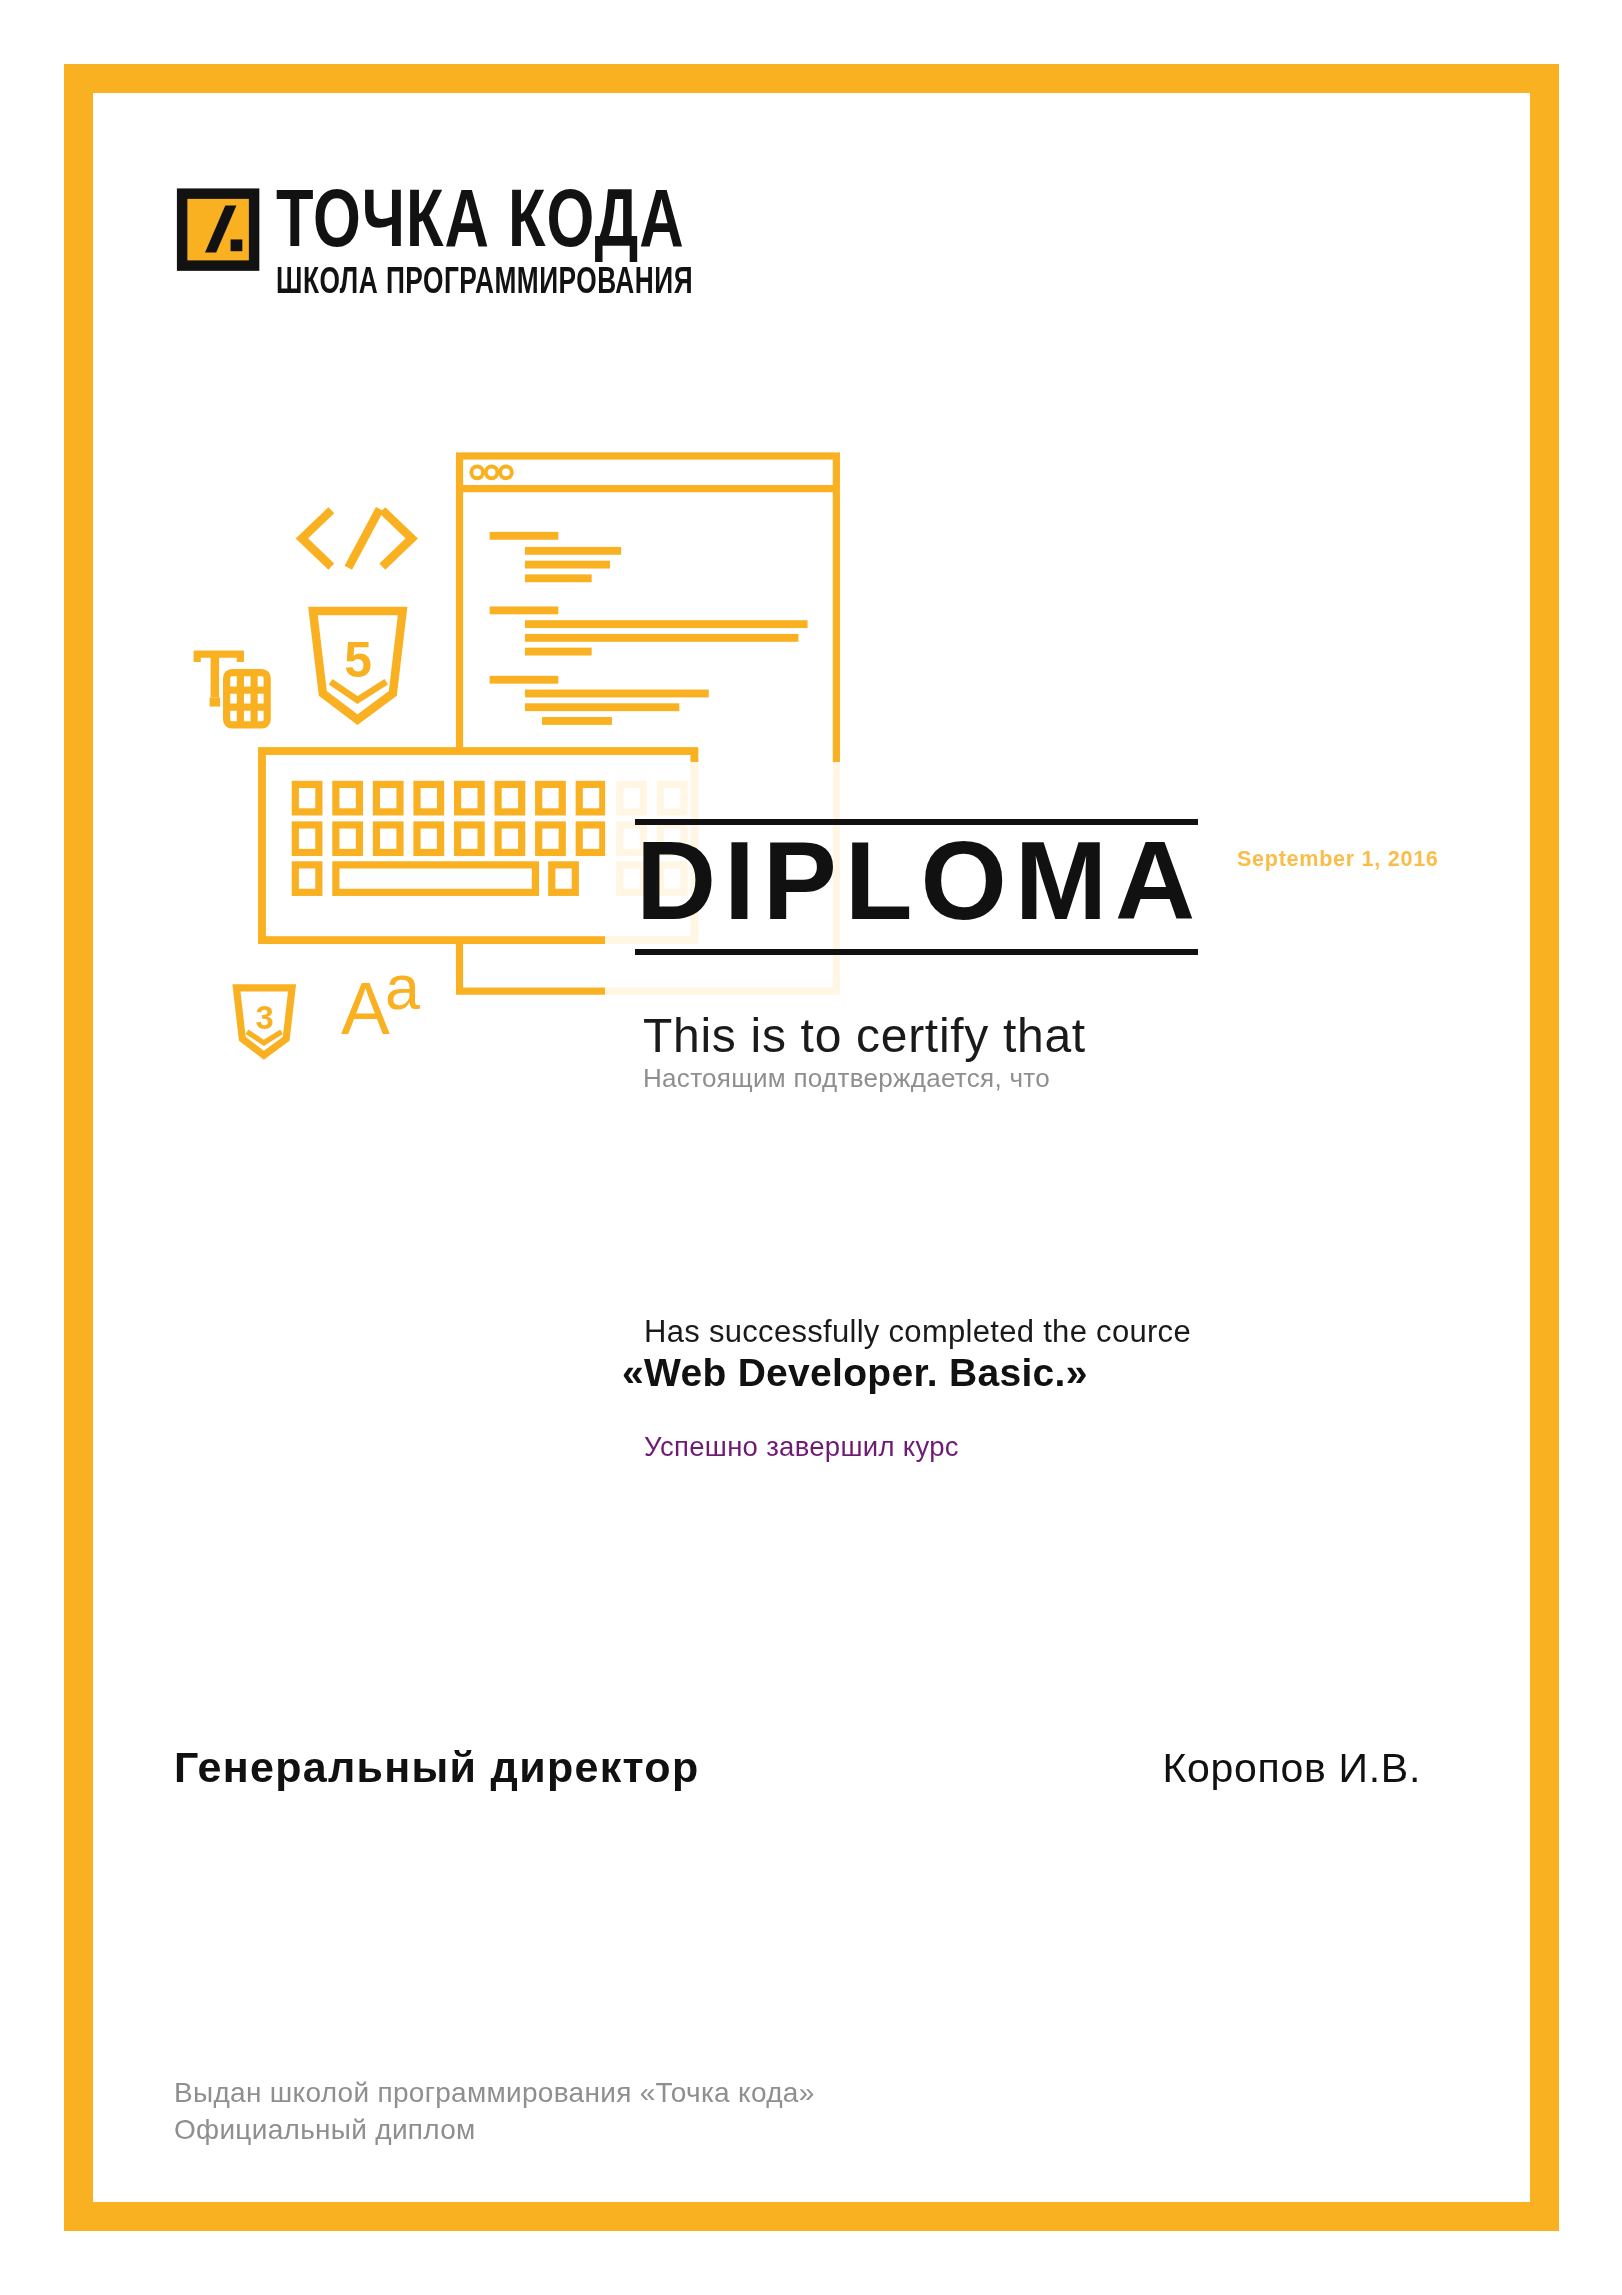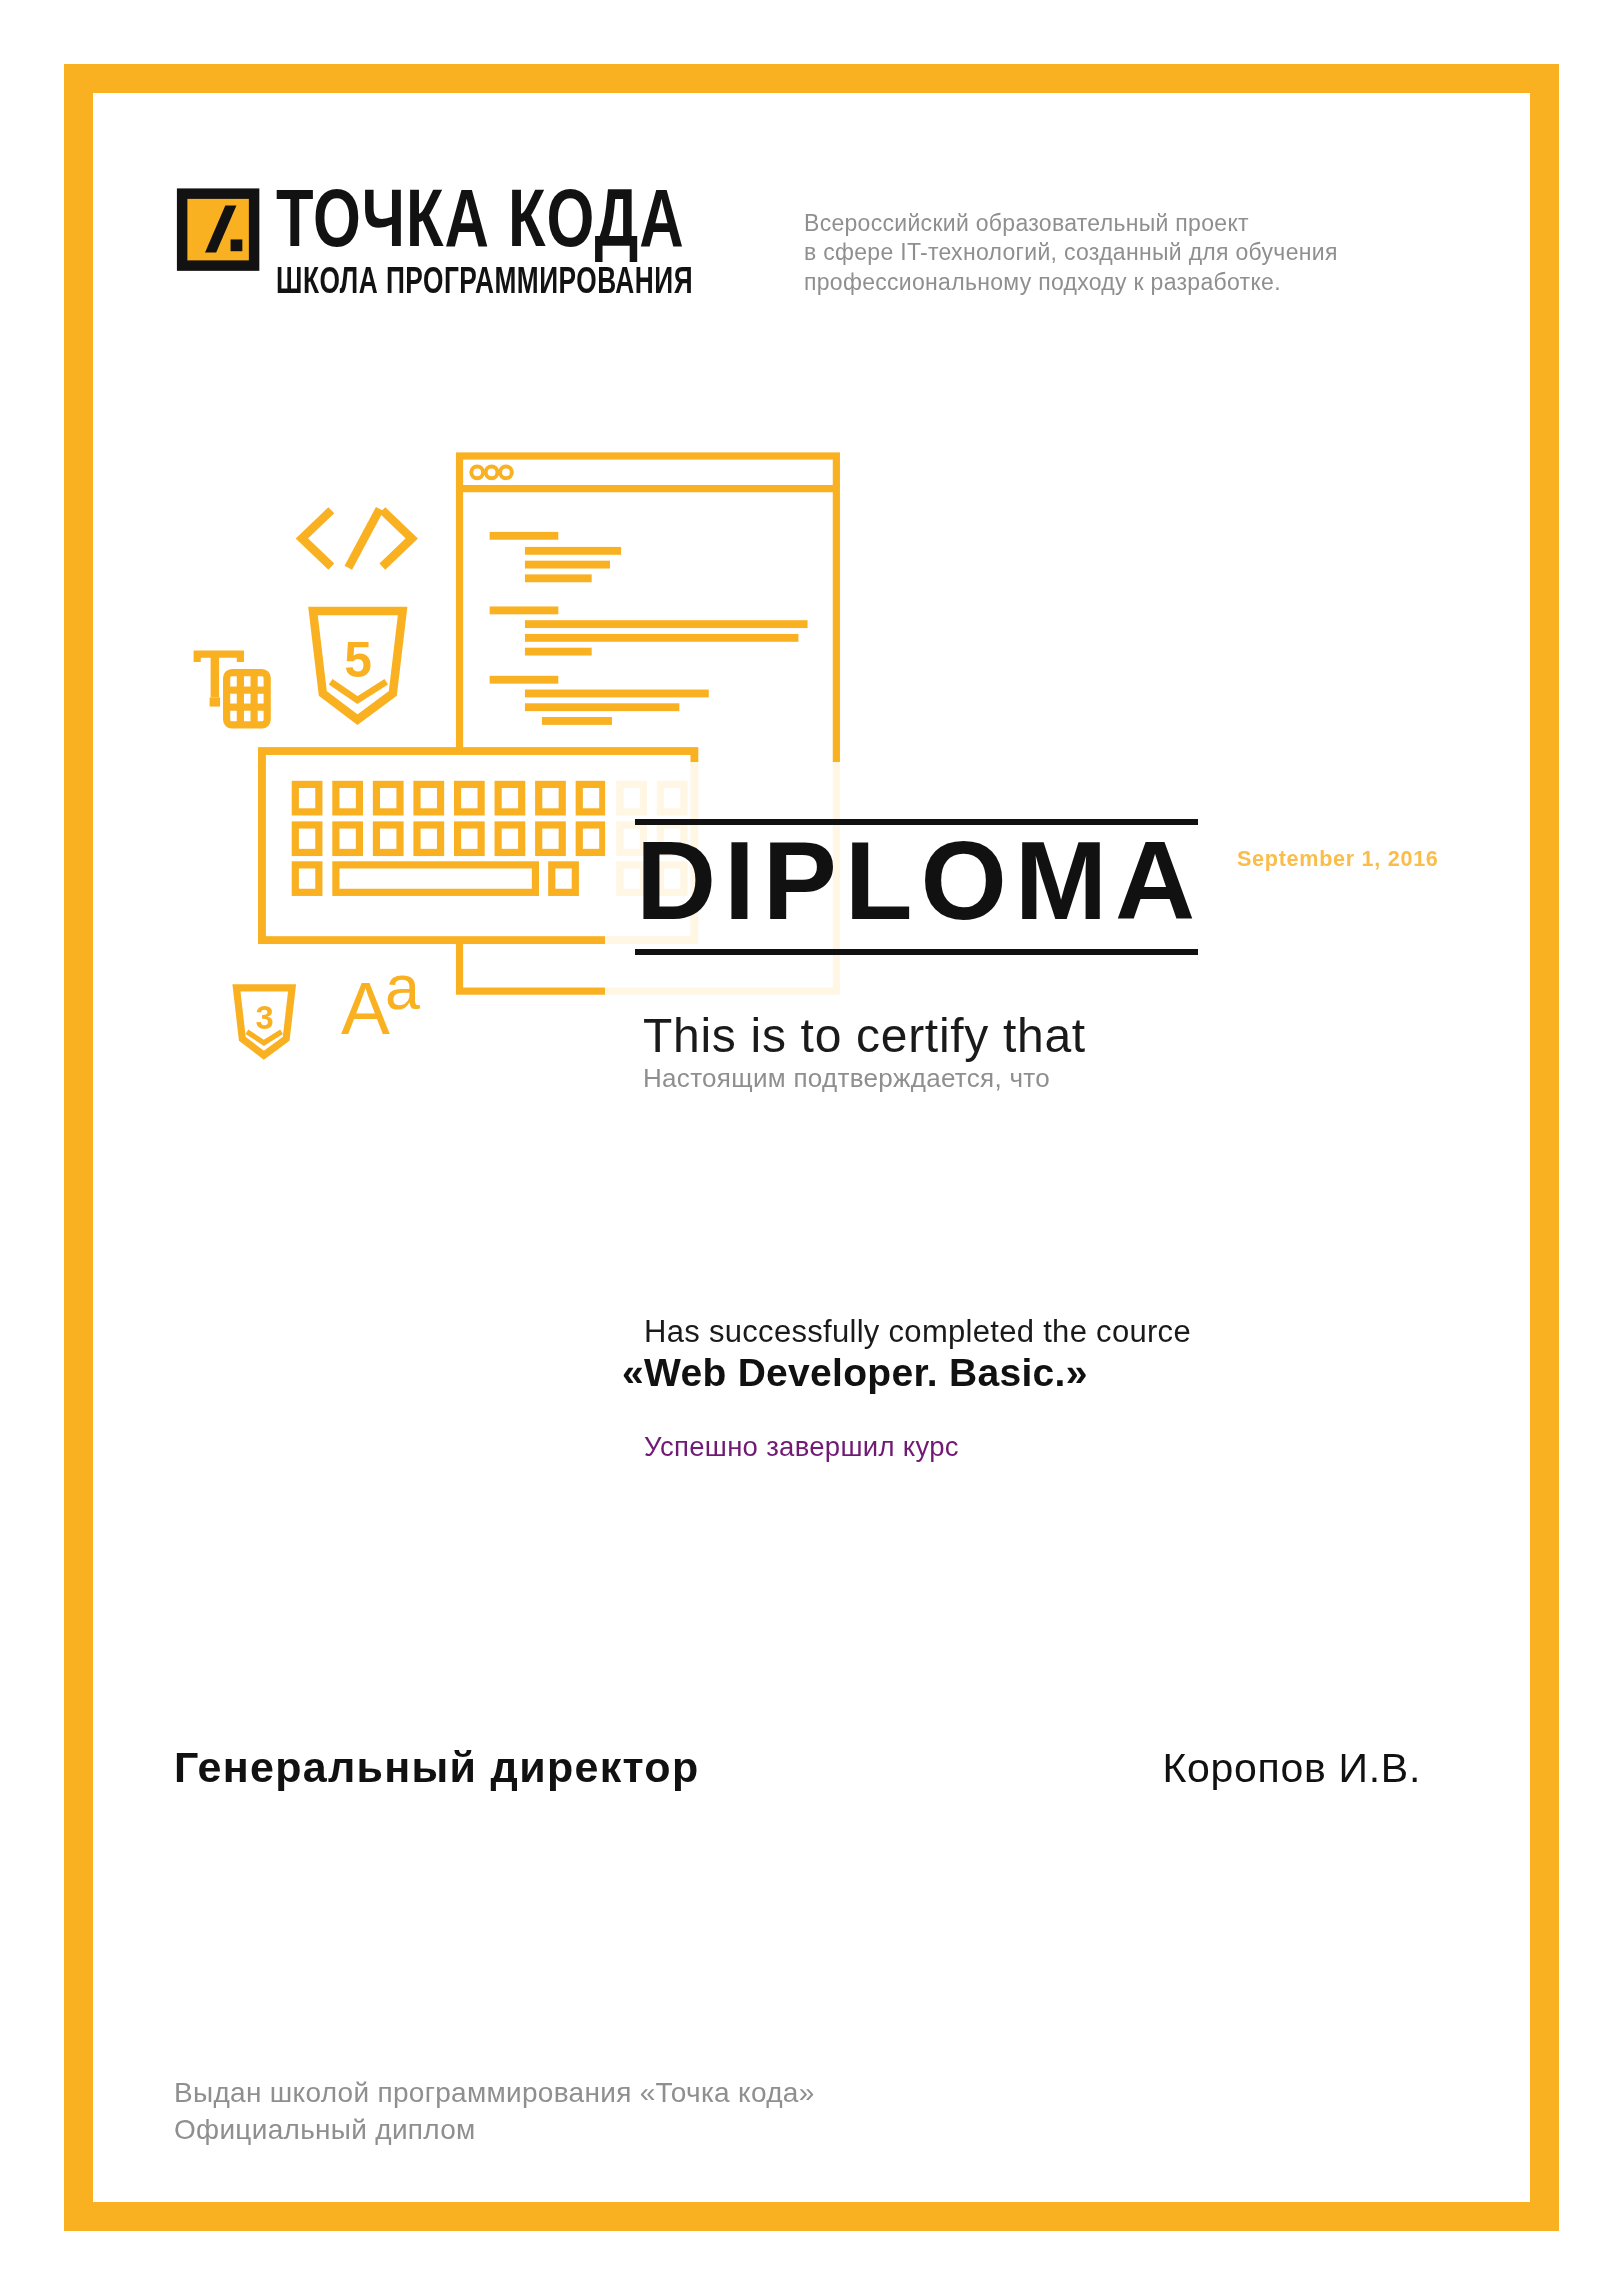--- a/index.html
+++ b/index.html
@@ -163,25 +163,20 @@
 
     <g stroke="none" fill="#F9B122">
       <text x="521" y="1580" font-size="112">A</text>
       <text x="588" y="1542" font-size="96">a</text>
     </g>
   </svg>
 
   <div class="logo-title">ТОЧКА КОДА</div>
   <div class="logo-subtitle">ШКОЛА ПРОГРАММИРОВАНИЯ</div>
 
-  <div class="intro">
-    <div>Всероссийский образовательный проект</div>
-    <div>в сфере IT-технологий, созданный для обучения</div>
-    <div>профессиональному подходу к разработке.</div>
-  </div>
 
   <div class="band"></div>
   <div class="rule rule-top"></div>
   <div class="diploma-title">DIPLOMA</div>
   <div class="rule rule-bottom"></div>
   <div class="diploma-date">September 1, 2016</div>
 
   <div class="certify-en">This is to certify that</div>
   <div class="certify-ru">Настоящим подтверждается, что</div>
 

